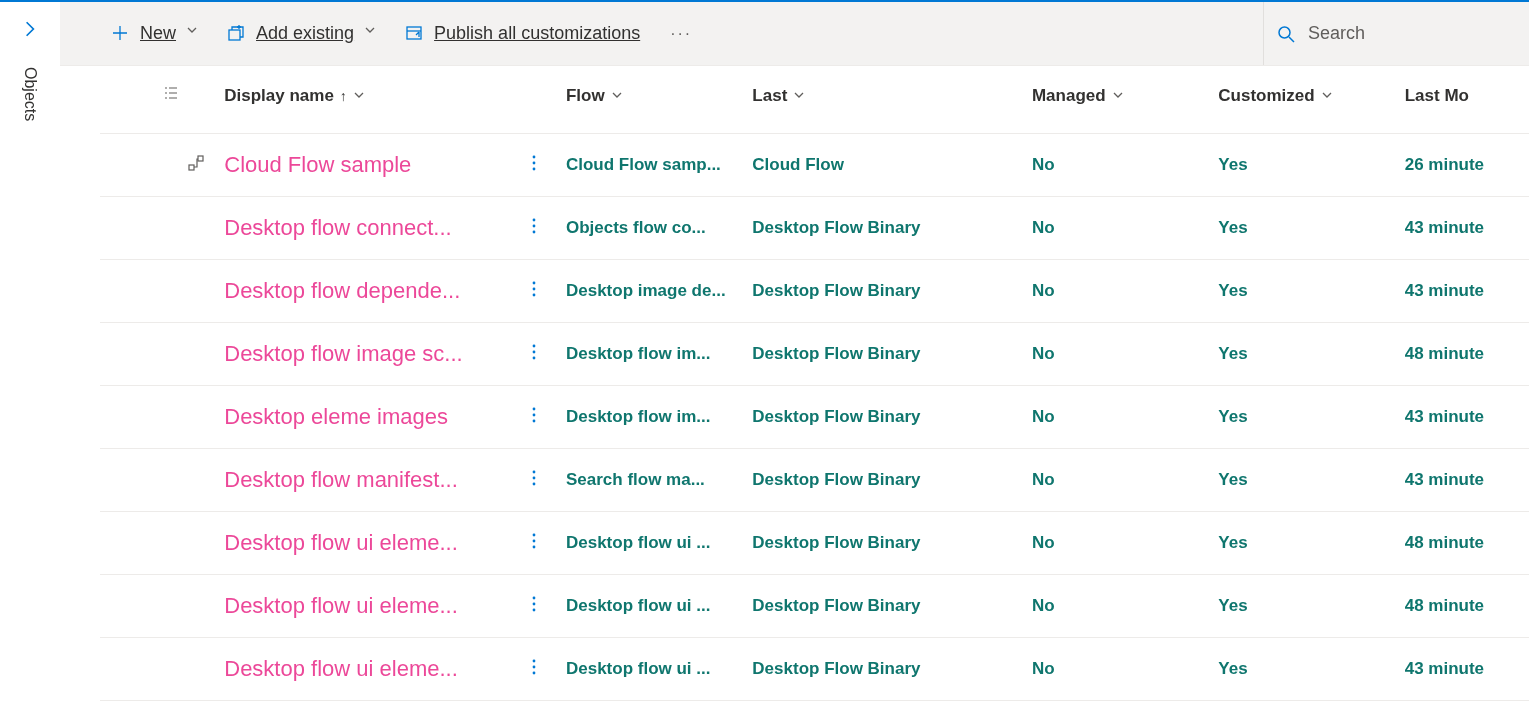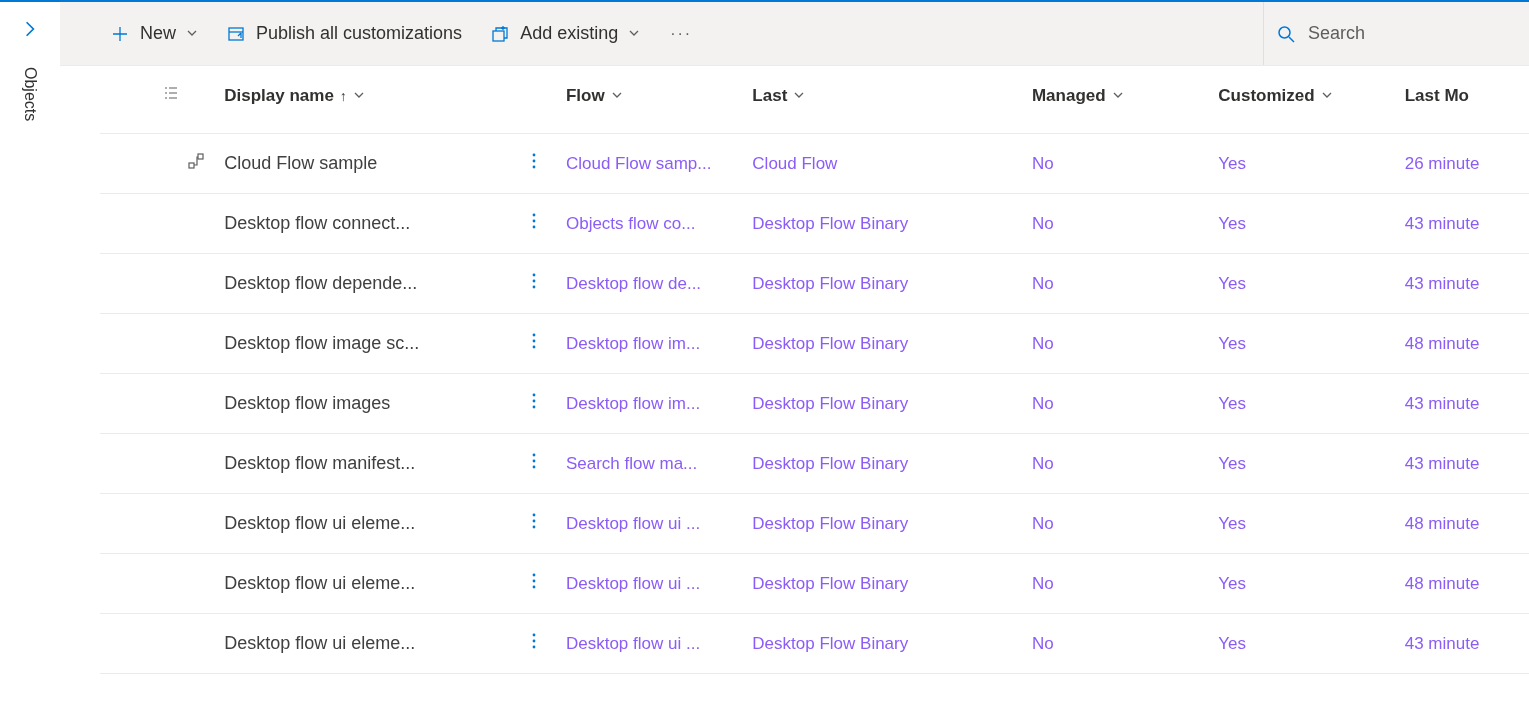--- a/index.html
+++ b/index.html
@@ -41,26 +41,26 @@
       display: flex;
       align-items: center;
       height: 64px;
       background: #f3f2f1;
       border-bottom: 1px solid #edebe9;
       padding: 0 16px 0 40px;
       gap: 8px;
     }
     .cmd-btn {
       display: inline-flex;
-      align-items: center;
       gap: 10px;
       padding: 8px 10px;
       cursor: pointer;
       color: #323130;
       border-radius: 2px;
+      text-decoration: underline;
     }
     .cmd-icon { color: #0078d4; display: inline-flex; }
     .cmd-label { font-size: 18px; }
     .chevron-sm { color: #605e5c; }
     .more-btn { padding: 8px 12px; cursor: pointer; color: #605e5c; letter-spacing: 2px; font-size: 16px; }
     .cmd-spacer { flex: 1; }
     .search-wrap {
       display: flex;
       align-items: center;
       gap: 12px;
@@ -103,22 +103,22 @@
     .col-iconhead { width: 60px; }
     .col-rowicon  { width: 60px; }
     .col-display  { width: 280px; }
     .col-menu     { width: 50px; }
     .col-name     { width: 180px; }
     .col-type     { width: 270px; }
     .col-managed  { width: 180px; }
     .col-custom   { width: 180px; }
     .col-modified { width: 120px; }
 
-    .display-cell { font-size: 18px; color: #404040; }
-    .dim-cell { color: #8b5cf6; }
+    .display-cell { font-size: 22px; color: #ec4899; }
+    .dim-cell { color: #0f766e; font-weight: bold; }
     .row-menu { color: #0078d4; cursor: pointer; text-align: center; }
     .row-icon-cell { text-align: right; padding-right: 20px; color: #605e5c; }
     .list-icon-hdr { color: #605e5c; cursor: pointer; }
     .sort-arrow { font-size: 14px; }
   </style>
 </head>
 <body>
 
 <div class="top-accent"></div>
 <div class="app">
@@ -146,42 +146,42 @@
         <span class="chevron-sm">
           <svg width="12" height="12" viewBox="0 0 12 12" fill="none" stroke="currentColor" stroke-width="1.3">
               <path d="M2 4l4 4 4-4"></path>
             </svg>
         </span>
       </div>
 
       <div class="cmd-btn">
         <span class="cmd-icon">
           <svg width="20" height="20" viewBox="0 0 20 20" fill="none" stroke="currentColor" stroke-width="1.3">
-            <rect x="3" y="4" width="14" height="12"></rect>
-              <path d="M3 8h14"></path>
-              <path d="M12 12l3-3M15 9v5"></path>
-          </svg>
-        </span>
-        <span class="cmd-label">Publish all customizations</span>
-      </div>
-
-      <div class="cmd-btn">
-        <span class="cmd-icon">
-          <svg width="20" height="20" viewBox="0 0 20 20" fill="none" stroke="currentColor" stroke-width="1.3">
             <rect x="3" y="7" width="11" height="10"></rect>
               <path d="M6 7V4h11v10h-3"></path>
               <path d="M13 2v4M11 4h4"></path>
           </svg>
         </span>
         <span class="cmd-label">Add existing</span>
         <span class="chevron-sm">
           <svg width="12" height="12" viewBox="0 0 12 12" fill="none" stroke="currentColor" stroke-width="1.3">
               <path d="M2 4l4 4 4-4"></path>
             </svg>
         </span>
+      </div>
+
+      <div class="cmd-btn">
+        <span class="cmd-icon">
+          <svg width="20" height="20" viewBox="0 0 20 20" fill="none" stroke="currentColor" stroke-width="1.3">
+            <rect x="3" y="4" width="14" height="12"></rect>
+              <path d="M3 8h14"></path>
+              <path d="M12 12l3-3M15 9v5"></path>
+          </svg>
+        </span>
+        <span class="cmd-label">Publish all customizations</span>
       </div>
 
       <div class="more-btn">···</div>
 
       <div class="cmd-spacer"></div>
 
       <div class="search-wrap">
         <span class="cmd-icon">
           <svg width="20" height="20" viewBox="0 0 20 20" fill="none" stroke="currentColor" stroke-width="1.5">
               <circle cx="8.5" cy="8.5" r="5.5"></circle>
@@ -310,21 +310,21 @@
             </tr>
             <tr>
               <td></td>
               <td class="row-icon-cell"></td>
               <td class="display-cell"><span>Desktop flow depende...</span></td>
               <td class="row-menu"><span><svg width="14" height="18" viewBox="0 0 14 18" fill="currentColor">
                     <circle cx="7" cy="3" r="1.4"></circle>
                     <circle cx="7" cy="9" r="1.4"></circle>
                     <circle cx="7" cy="15" r="1.4"></circle>
                   </svg></span></td>
-              <td class="dim-cell"><span>Desktop flow de...</span></td>
+              <td class="dim-cell"><span>Desktop image de...</span></td>
               <td class="dim-cell"><span>Desktop Flow Binary</span></td>
               <td class="dim-cell"><span>No</span></td>
               <td class="dim-cell"><span>Yes</span></td>
               <td class="dim-cell"><span>43 minute</span></td>
             </tr>
             <tr>
               <td></td>
               <td class="row-icon-cell"></td>
               <td class="display-cell"><span>Desktop flow image sc...</span></td>
               <td class="row-menu"><span><svg width="14" height="18" viewBox="0 0 14 18" fill="currentColor">
@@ -334,21 +334,21 @@
                   </svg></span></td>
               <td class="dim-cell"><span>Desktop flow im...</span></td>
               <td class="dim-cell"><span>Desktop Flow Binary</span></td>
               <td class="dim-cell"><span>No</span></td>
               <td class="dim-cell"><span>Yes</span></td>
               <td class="dim-cell"><span>48 minute</span></td>
             </tr>
             <tr>
               <td></td>
               <td class="row-icon-cell"></td>
-              <td class="display-cell"><span>Desktop flow images</span></td>
+              <td class="display-cell"><span>Desktop eleme images</span></td>
               <td class="row-menu"><span><svg width="14" height="18" viewBox="0 0 14 18" fill="currentColor">
                     <circle cx="7" cy="3" r="1.4"></circle>
                     <circle cx="7" cy="9" r="1.4"></circle>
                     <circle cx="7" cy="15" r="1.4"></circle>
                   </svg></span></td>
               <td class="dim-cell"><span>Desktop flow im...</span></td>
               <td class="dim-cell"><span>Desktop Flow Binary</span></td>
               <td class="dim-cell"><span>No</span></td>
               <td class="dim-cell"><span>Yes</span></td>
               <td class="dim-cell"><span>43 minute</span></td>

